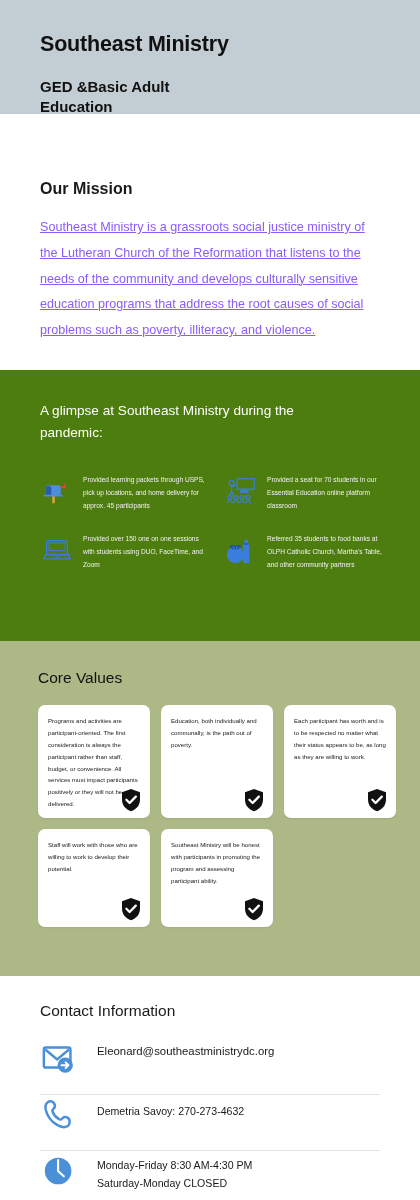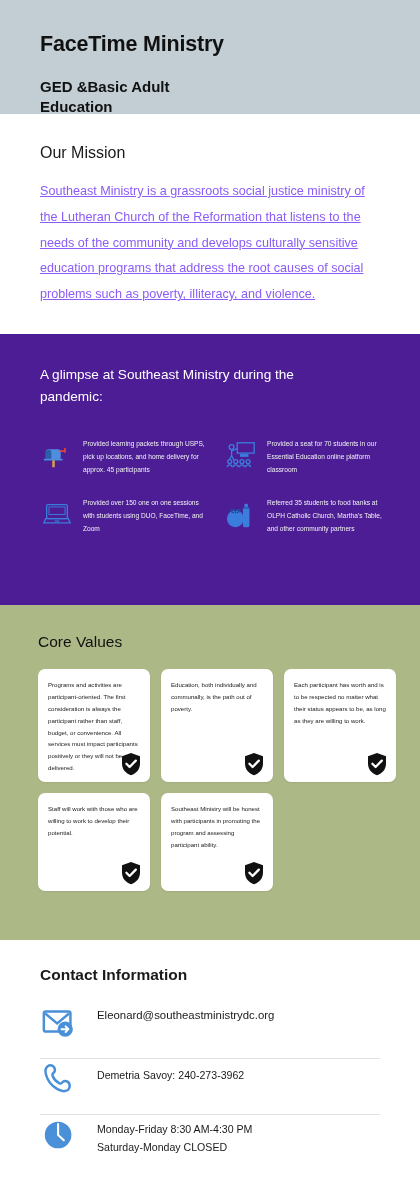--- a/index.html
+++ b/index.html
@@ -31,34 +31,35 @@
     line-height:1.32;
     margin-top:20px;
     color:#111;
     max-width:200px;
   }
 
   
   .mission { padding:30px 40px 26px 40px; background:#fff; }
   .mission h3 {
     font-size:16px;
-    font-weight:400;
+    font-weight:700;
     color:#1a1a1a;
     margin-bottom:17px;
+    margin-top:36px;
   }
   .mission p {
     font-size:12.6px;
     line-height:2.05;
     color:#8b5cf6;
     text-decoration:underline;
   }
 
   
   .pandemic {
-    background:#4c1d95;
+    background:#4d7c0f;
     padding:30px 26px 28px 40px;
     height:271px;
   }
   .pandemic h3 {
     font-size:13.6px;
     font-weight:400;
     color:#ffffff;
     line-height:1.62;
     max-width:300px;
     margin-bottom:28px;
@@ -120,21 +121,21 @@
     position:absolute;
     right:8px;
     bottom:6px;
     width:22px; height:24px;
   }
 
   
   .contact { padding:26px 40px 0 40px; background:#fff; }
   .contact h3 {
     font-size:15.5px;
-    font-weight:700;
+    font-weight:400;
     color:#1a1a1a;
     margin-bottom:19px;
   }
   .crow {
     display:flex;
     align-items:flex-start;
     gap:17px;
     padding-bottom:15px;
   }
   .divider {
@@ -157,21 +158,21 @@
   .crow.hours .clines div { font-size:10.6px; }
   .crow.phone .clines { padding-top:7px; }
   .crow.hours .clines { padding-top:5px; }
 </style>
 </head>
 <body>
 
 <div class="page">
 
   <div class="header">
-    <h1>FaceTime Ministry</h1>
+    <h1>Southeast Ministry</h1>
     <h2>GED &amp;Basic Adult Education</h2>
   </div>
 
   <div class="mission">
     <h3>Our Mission</h3>
     <p>Southeast Ministry is a grassroots social justice ministry of the Lutheran Church of the Reformation that listens to the needs of the community and develops culturally sensitive education programs that address the root causes of social problems such as poverty, illiteracy, and violence.</p>
   </div>
 
   <div class="pandemic">
     <h3>A glimpse at Southeast Ministry during the pandemic:</h3>
@@ -315,21 +316,21 @@
 
     <div class="divider"></div>
 
     <div class="crow phone">
       <span class="cico">
         <svg viewBox="0 0 40 40" width="38" height="38">
           <path d="M9.5 5.5c2.5 0 4 1 4.8 3.2.8 2.2.4 3.6-1 4.7-1.3 1-1.6 1.8-1 3.4 1.2 3.2 3.6 5.9 6.8 7.6 1.6.8 2.5.5 3.4-.8 1-1.5 2.3-2 4.5-1.2 2.3.8 3.3 2.4 3.2 5-.1 2.9-2 4.9-5 5.3-2.6.4-5.3-.5-7.9-2-6.4-3.7-10.6-9.1-12.3-16.3C4.2 11 5.2 8 7.4 6.4c.7-.6 1.4-.9 2.1-.9z" fill="none" stroke="#4a90d9" stroke-width="2.6" stroke-linejoin="round"></path>
         </svg>
       </span>
       <span class="clines">
-        <div>Demetria Savoy: 240-273-3962</div>
+        <div>Demetria Savoy: 270-273-4632</div>
       </span>
     </div>
 
     <div class="divider"></div>
 
     <div class="crow hours">
       <span class="cico">
         <svg viewBox="0 0 40 40" width="38" height="38">
           <circle cx="18" cy="20" r="14" fill="#4a90d9"></circle>
           <path d="M18 8.5V20l6 5.5" stroke="#fff" stroke-width="2.2" fill="none" stroke-linecap="round" stroke-linejoin="round"></path>

